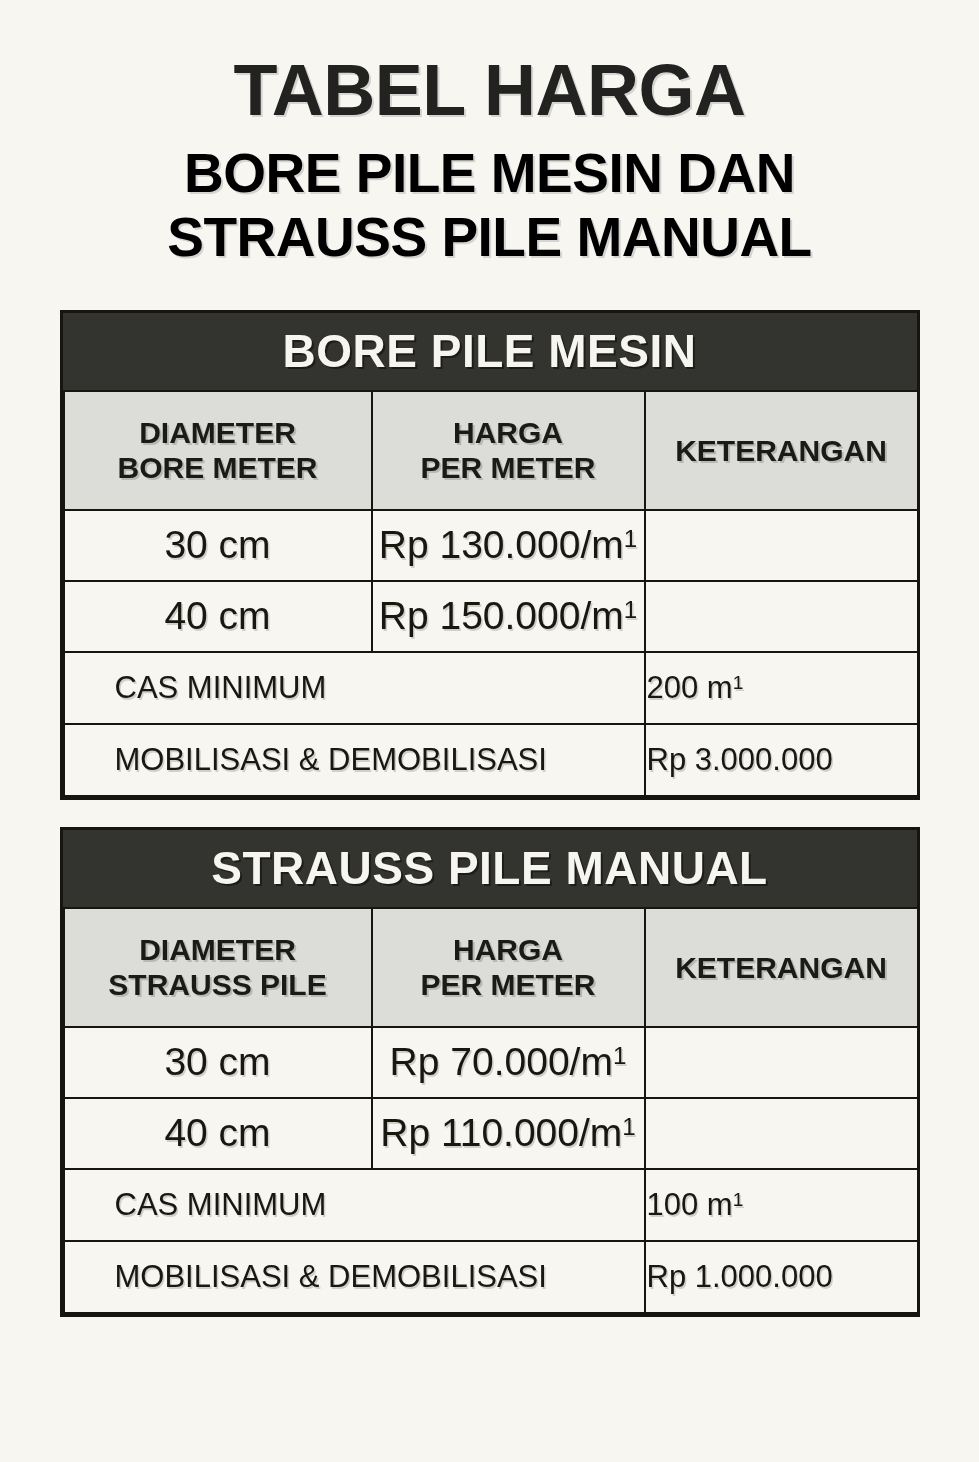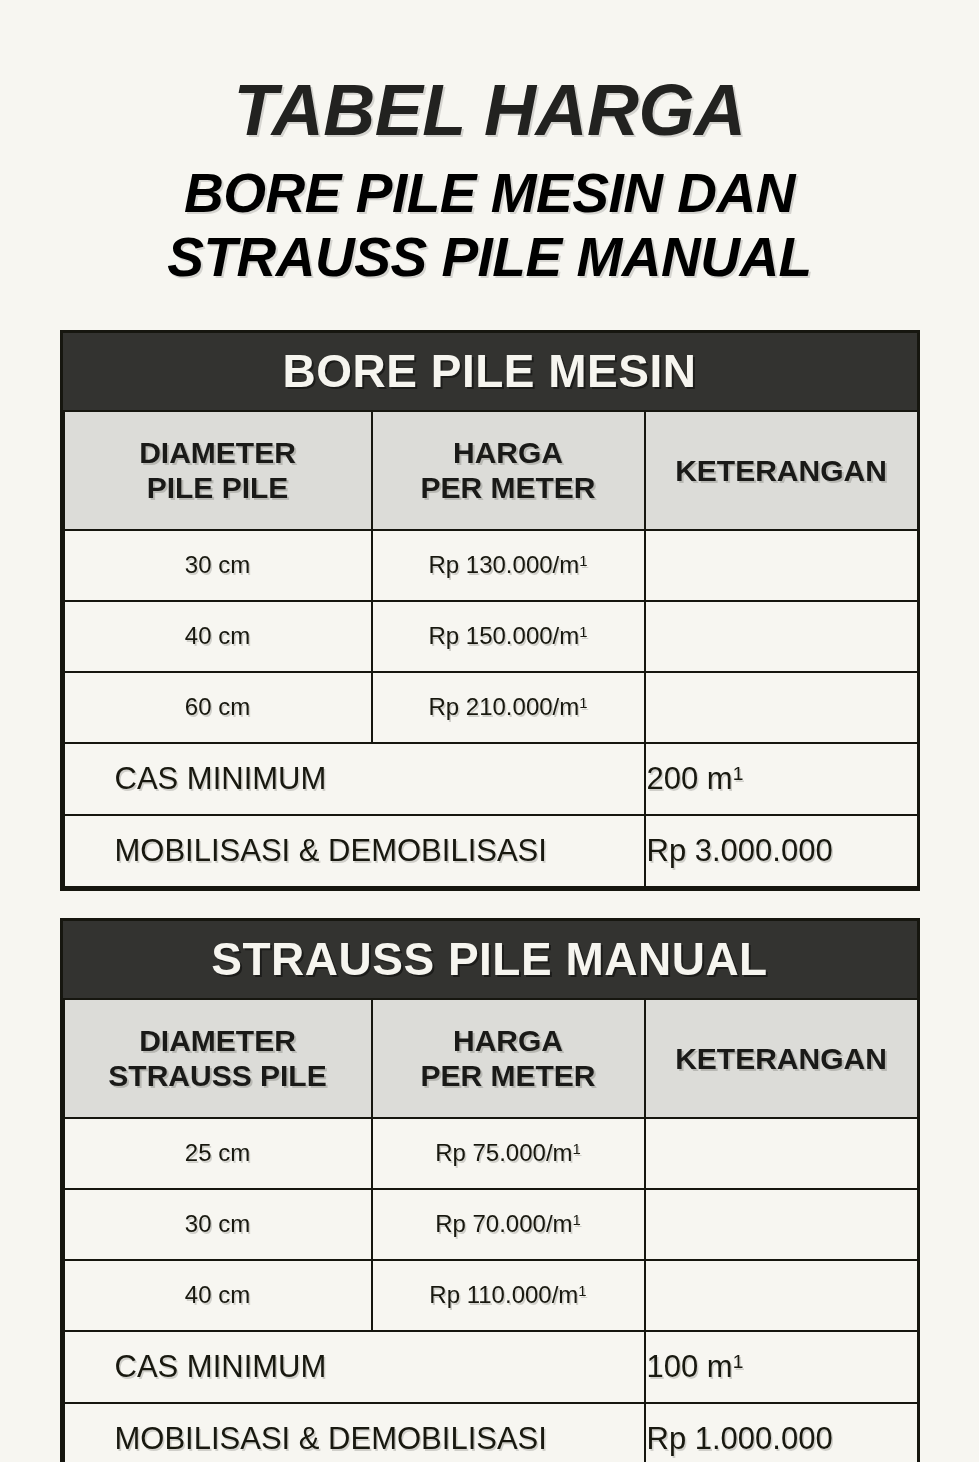--- a/index.html
+++ b/index.html
@@ -17,23 +17,22 @@
 
   .page {
     position: relative;
     width: 979px;
     height: 1462px;
     box-sizing: border-box;
   }
 
   
   .title-block {
-    padding-top: 72px;
-    text-align: center;
-    font-style: italic;
+    padding-top: 52px;
+    text-align: center;
   }
   .title-main {
     font-size: 72px;
     font-weight: bold;
     letter-spacing: -0.5px;
     line-height: 1.06;
     color: #222220;
     text-shadow: 2px 2px 0 rgba(150,150,145,0.35);
   }
   .title-sub {
@@ -95,21 +94,21 @@
     vertical-align: middle;
     color: #1a1a18;
     text-shadow: 2px 2px 0 rgba(140,140,135,0.45);
     padding: 0 6px;
   }
   tr.head th .l { display: block; }
 
   table.price tr.data td {
     background: #f7f6f1;
     height: 71px;
-    font-size: 24px;
+    font-size: 39px;
     text-align: center;
     vertical-align: middle;
     color: #18180f;
     text-shadow: 1.5px 1.5px 0 rgba(150,150,145,0.4);
   }
   table.price tr.data td.empty { text-shadow: none; }
 
   table.price tr.span td {
     background: #f7f6f1;
     height: 72px;
@@ -151,44 +150,39 @@
     <table class="price">
       <colgroup>
           <col class="c1">
           <col class="c2">
           <col class="c3">
         </colgroup>
       <tbody>
         <tr class="head">
           <th>
             <span class="l">DIAMETER</span>
-            <span class="l">PILE PILE</span>
+            <span class="l">BORE METER</span>
           </th>
           <th>
             <span class="l">HARGA</span>
             <span class="l">PER METER</span>
           </th>
           <th>
             <span class="l">KETERANGAN</span>
           </th>
         </tr>
 
         <tr class="data">
           <td>30 cm</td>
           <td><span class="m-small-host">Rp 130.000/m</span><sup class="unit">1</sup></td>
           <td class="empty"></td>
         </tr>
         <tr class="data">
           <td>40 cm</td>
           <td><span>Rp 150.000/m</span><sup class="unit">1</sup></td>
-          <td class="empty"></td>
-        </tr>
-        <tr class="data">
-          <td>60 cm</td>
-          <td><span>Rp 210.000/m</span><sup class="unit">1</sup></td>
           <td class="empty"></td>
         </tr>
 
         <tr class="span">
           <td class="span-label" colspan="2">CAS MINIMUM</td>
           <td class="span-value"><span>200 m</span><sup class="unit">1</sup></td>
         </tr>
         <tr class="span">
           <td class="span-label" colspan="2">MOBILISASI &amp; DEMOBILISASI</td>
           <td class="span-value"><span>Rp 3.000.000</span><sup class="unit"></sup></td>
@@ -214,25 +208,20 @@
           <th>
             <span class="l">HARGA</span>
             <span class="l">PER METER</span>
           </th>
           <th>
             <span class="l">KETERANGAN</span>
           </th>
         </tr>
 
         <tr class="data">
-          <td>25 cm</td>
-          <td><span>Rp 75.000/m</span><sup class="unit">1</sup></td>
-          <td class="empty"></td>
-        </tr>
-        <tr class="data">
           <td>30 cm</td>
           <td><span>Rp 70.000/m</span><sup class="unit">1</sup></td>
           <td class="empty"></td>
         </tr>
         <tr class="data">
           <td>40 cm</td>
           <td><span>Rp 110.000/m</span><sup class="unit">1</sup></td>
           <td class="empty"></td>
         </tr>
 

